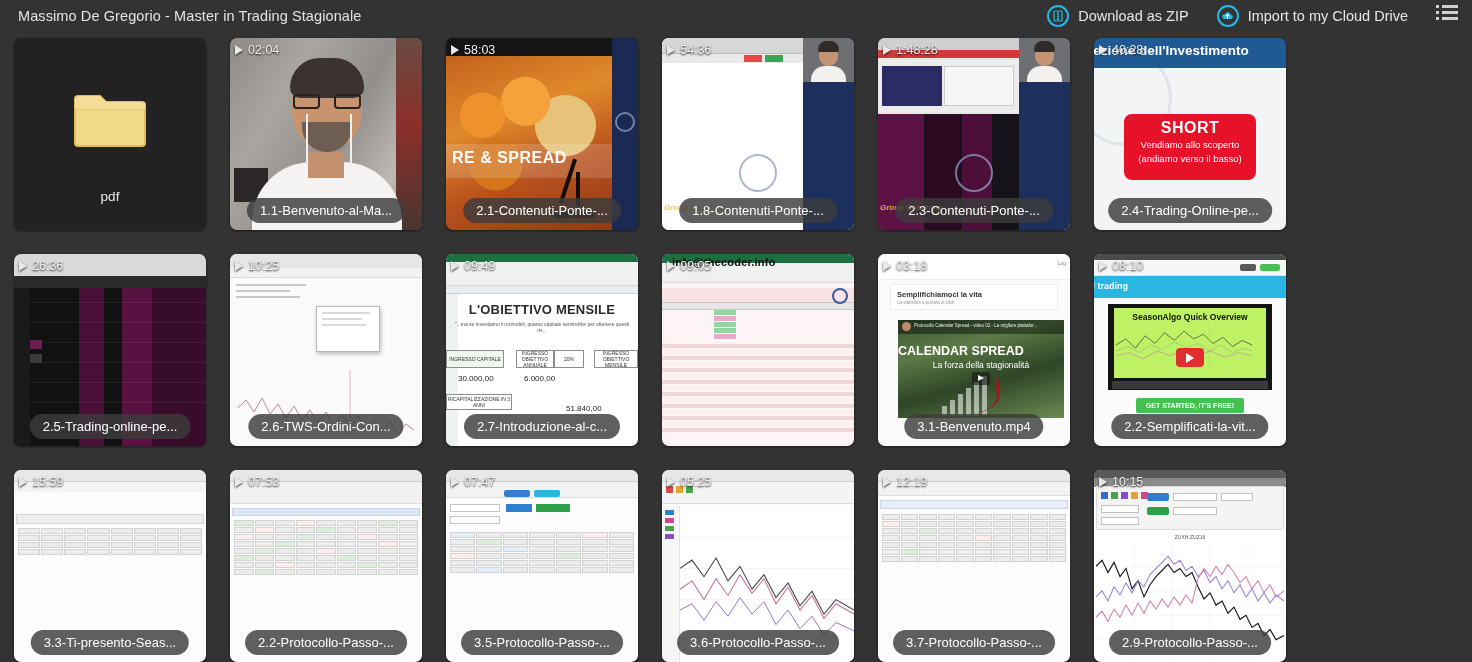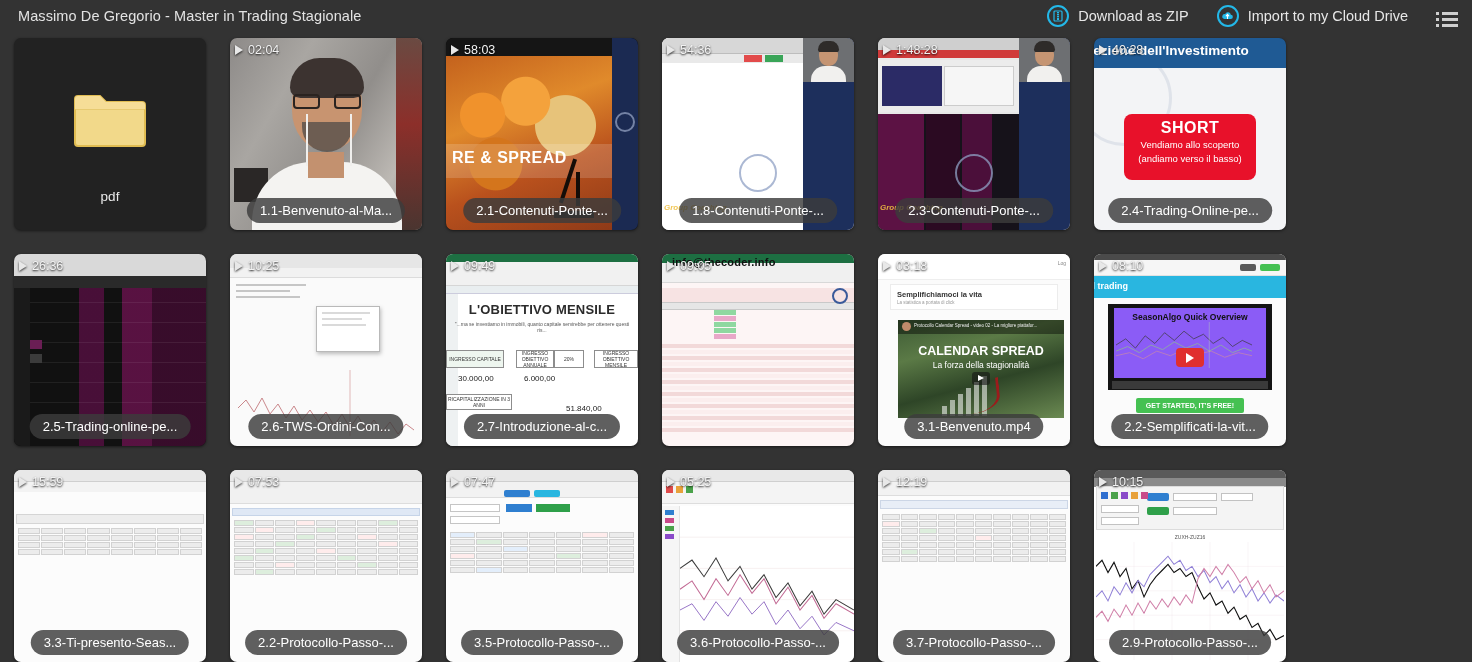--- a/index.html
+++ b/index.html
@@ -12,21 +12,21 @@
 
   
   .topbar{
     position:absolute; top:0; left:0; width:1472px; height:32px;
     background:#333333; display:flex; align-items:center;
   }
   .topbar-title{
     margin-left:18px; color:#e3e3e3; font-size:14.5px; letter-spacing:.1px;
     white-space:nowrap;
   }
-  .topbar-actions{ margin-left:auto; display:flex; align-items:flex-end; }
+  .topbar-actions{ margin-left:auto; display:flex; align-items:flex-start; }
   .tb-action{
     display:flex; align-items:center; gap:9px; margin-right:28px; cursor:pointer;
   }
   .tb-action .lbl{ color:#e7e7e7; font-size:14.5px; white-space:nowrap; }
   .circ{
     width:22px; height:22px; border-radius:50%;
     border:2px solid #23b8e8; display:flex; align-items:center; justify-content:center;
     flex:0 0 auto;
   }
   .circ svg{ display:block; }
@@ -171,32 +171,32 @@
   .d-rows i:nth-child(2n){ background:#fbeeee; }
 
   
   .cs-page{ position:absolute; inset:0; background:#fbfbfb; }
   .cs-card{ position:absolute; left:12px; top:30px; right:12px; height:26px; background:#fff; border:1px solid #ececec; }
   .cs-card b{ position:absolute; left:6px; top:5px; font-size:7.5px; color:#333; font-weight:bold; }
   .cs-card s{ position:absolute; left:6px; top:15px; font-size:4.5px; color:#999; text-decoration:none; }
   .cs-vid{ position:absolute; left:20px; top:66px; right:6px; height:98px;
       background:linear-gradient(165deg,#3d5a35 0%,#5b7a46 30%,#2e4527 60%,#6b8a52 100%); }
   .cs-vid .hd{ position:absolute; top:0; left:0; width:100%; height:14px; background:rgba(0,0,0,.42); }
-  .cs-vid .t1{ position:absolute; top:24px; left:0; width:100%; text-align:center; color:#fff; font-size:12.5px; font-weight:bold; }
+  .cs-vid .t1{ position:absolute; top:24px; left:0; width:100%; text-align:left; color:#fff; font-size:12.5px; font-weight:bold; }
   .cs-vid .t2{ position:absolute; top:40px; left:0; width:100%; text-align:center; color:#fff; font-size:8.5px; }
   .cs-arrow{ position:absolute; bottom:4px; left:44px; width:58px; height:34px;
       border-right:3px solid #9b1c1c; border-radius:0 0 50% 0; transform:rotate(-6deg); }
   .cs-bars i{ position:absolute; bottom:2px; background:rgba(255,255,255,.55); width:5px; }
 
   
   .sa-nav{ position:absolute; top:6px; left:0; width:100%; height:16px; background:#f6f6f6; border-bottom:1px solid #e2e2e2; }
   .sa-hero{ position:absolute; top:22px; left:0; width:100%; height:22px; background:#29b6e0; }
   .sa-hero span{ position:absolute; left:-12px; top:5px; color:#fff; font-size:9px; font-weight:bold; }
   .sa-vid{ position:absolute; left:14px; top:50px; right:14px; height:86px; background:#141414; }
-  .sa-vin{ position:absolute; left:6px; top:4px; right:6px; bottom:12px; background:#8b5cf6;text-decoration:underline; }
+  .sa-vin{ position:absolute; left:6px; top:4px; right:6px; bottom:12px; background:#bef264;text-decoration:underline; }
   .sa-vt{ position:absolute; top:4px; left:0; width:100%; text-align:center; font-size:8.5px; font-weight:bold; color:#111; }
   .sa-play{ position:absolute; left:50%; top:40px; transform:translateX(-50%);
       width:28px; height:19px; background:#e02f2f; border-radius:4px; }
   .sa-play::after{ content:""; position:absolute; left:10px; top:5px; width:0;height:0;
       border-left:8px solid #fff; border-top:5px solid transparent; border-bottom:5px solid transparent; }
   .sa-btn{ position:absolute; left:42px; top:144px; width:108px; height:15px; background:#45c152;
       border-radius:2px; color:#fff; font-size:7px; font-weight:bold; display:flex; align-items:center; justify-content:center; }
 
   
   .tb-head{ position:absolute; top:0; left:0; width:100%; height:12px; background:#e8e8e8; border-bottom:1px solid #cfcfcf; }

